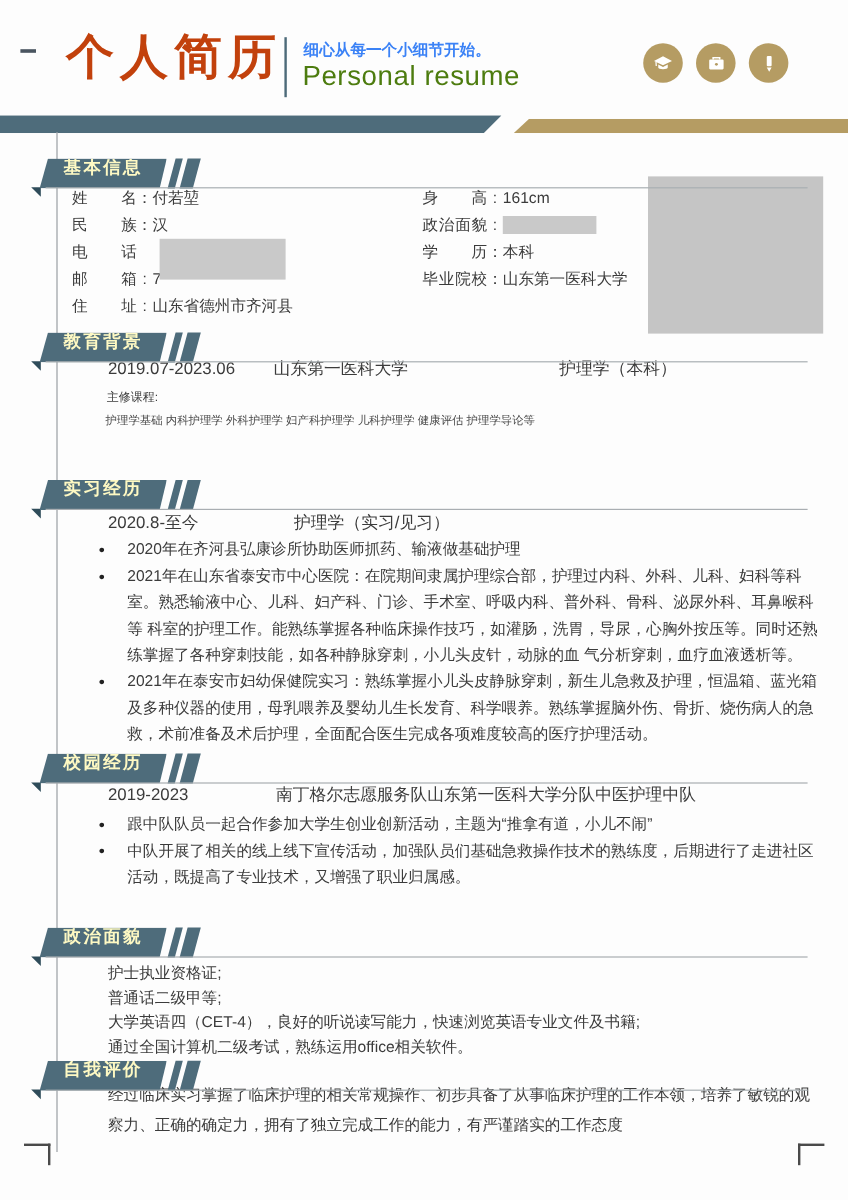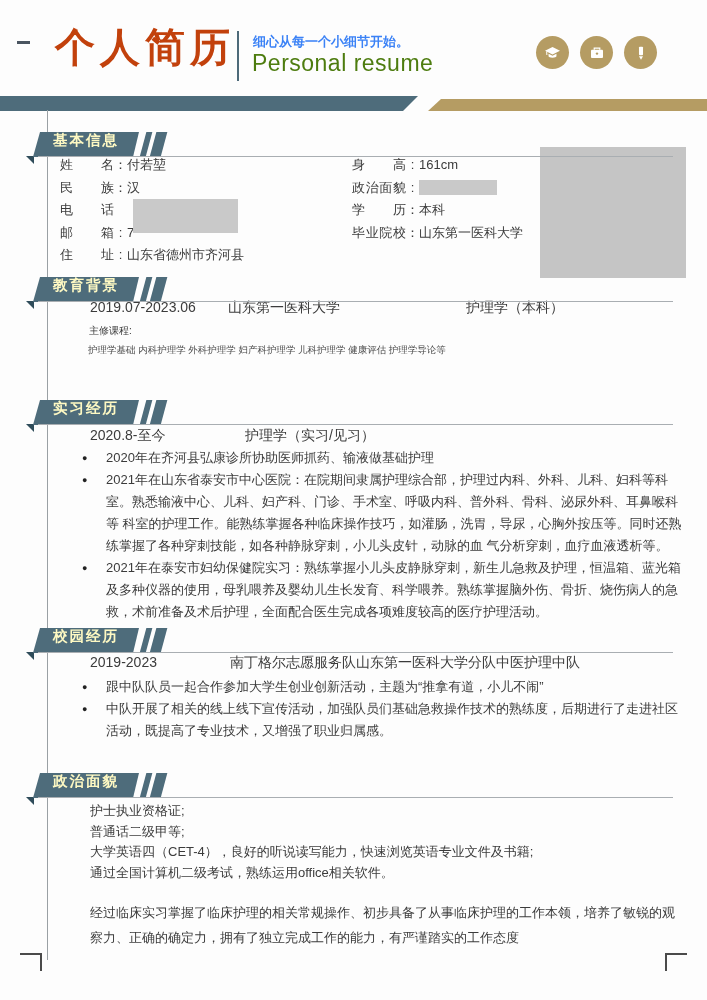--- a/index.html
+++ b/index.html
@@ -202,19 +202,28 @@
     <div class="rule"></div>
   </div>
 
   <div class="skills-list">
     <div>护士执业资格证;</div>
     <div>普通话二级甲等;</div>
     <div>大学英语四（CET-4），良好的听说读写能力，快速浏览英语专业文件及书籍;</div>
     <div>通过全国计算机二级考试，熟练运用office相关软件。</div>
   </div>
 
+  <div class="sec-hdr" style="top:884px">
+    <div class="rib-fold"></div>
+    <div class="rib-body">
+        <span>自我评价</span>
+      </div>
+    <div class="rib-s1"></div>
+    <div class="rib-s2"></div>
+    <div class="rule"></div>
+  </div>
 
   <div class="eval-text">经过临床实习掌握了临床护理的相关常规操作、初步具备了从事临床护理的工作本领，培养了敏锐的观察力、正确的确定力，拥有了独立完成工作的能力，有严谨踏实的工作态度</div>
 
   <div class="cm-l"></div>
   <div class="cm-r"></div>
 
 </div>
 
 </body></html>

